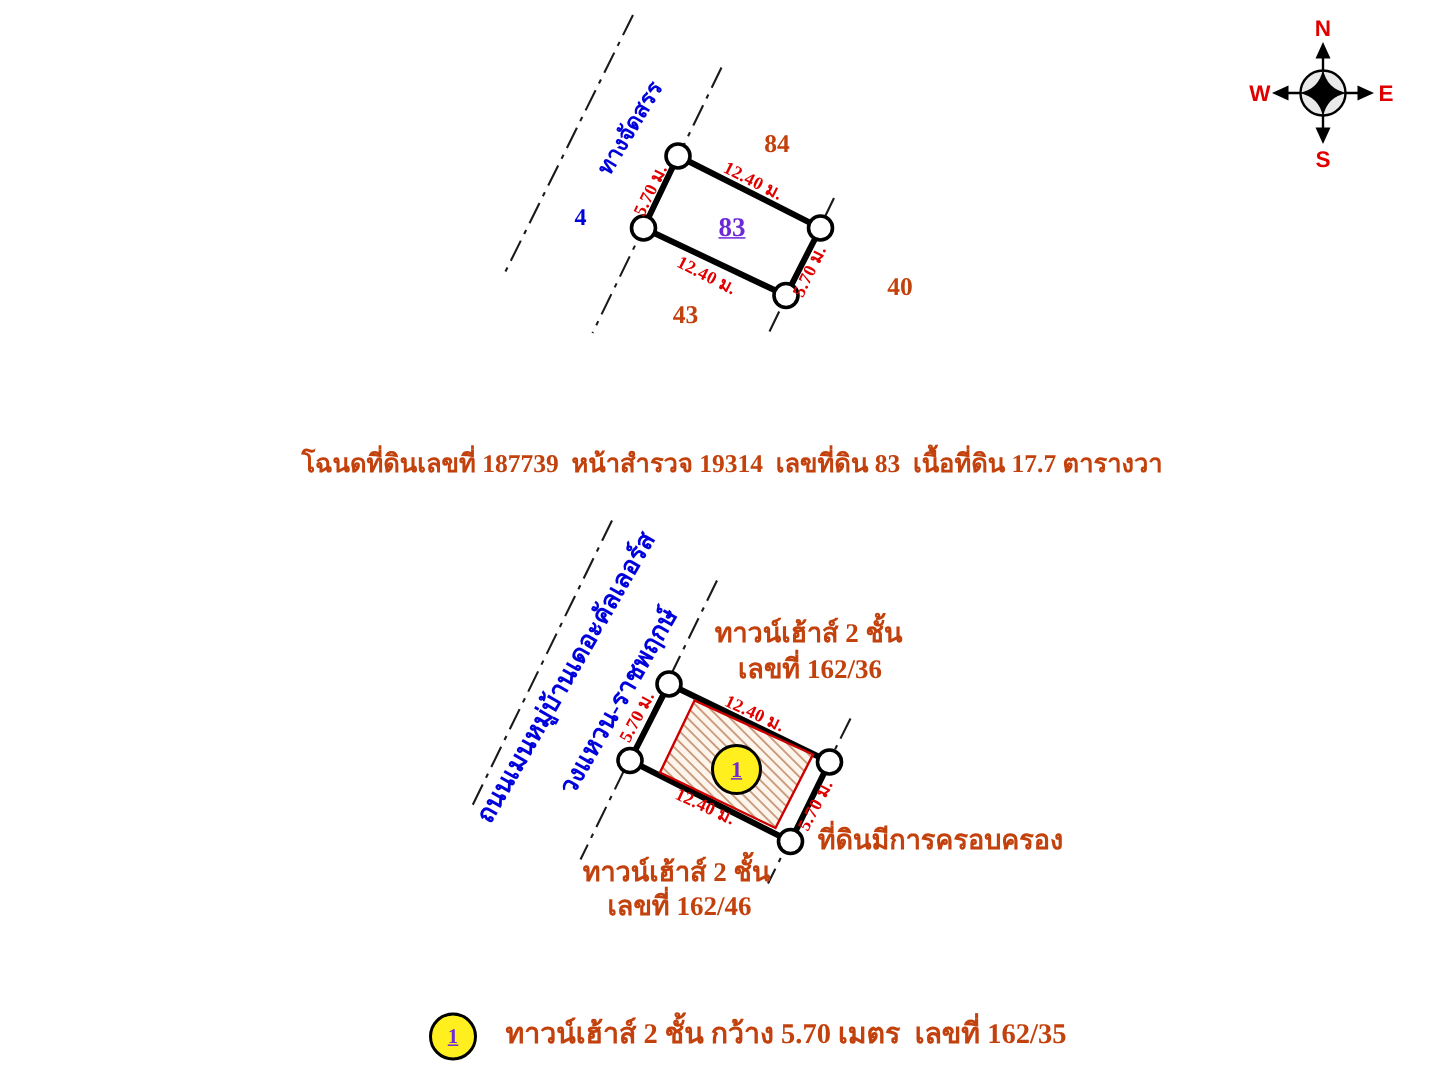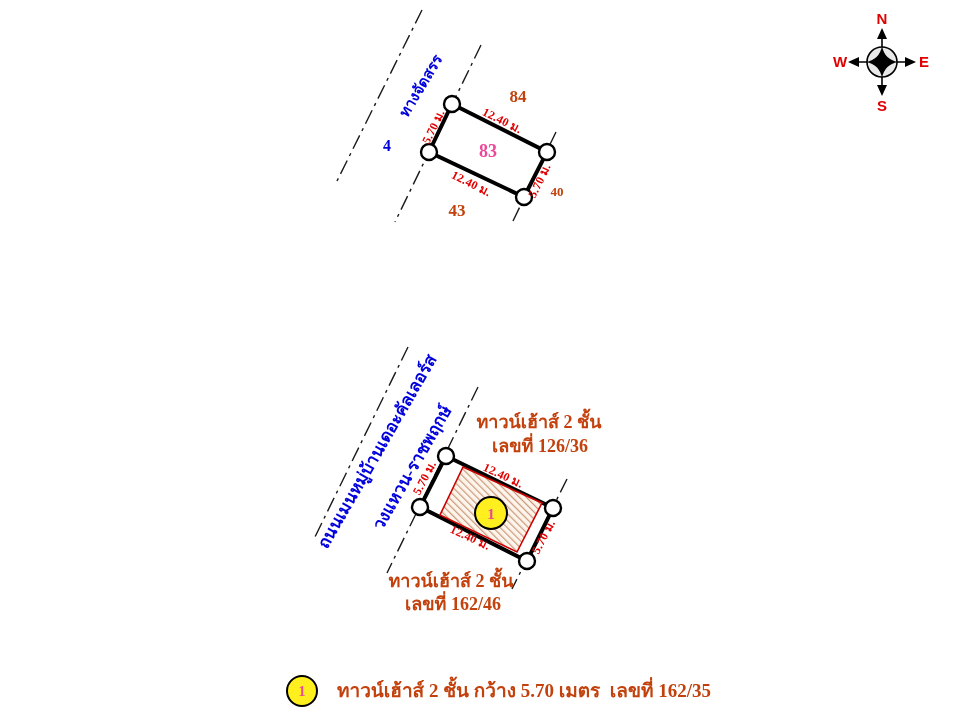--- a/index.html
+++ b/index.html
@@ -8,21 +8,21 @@
     font-family:"Liberation Serif","DejaVu Serif",serif;
   }
   svg{position:absolute;left:0;top:0;}
   .lbl{
     position:absolute;transform:translate(-50%,-50%);
     font-family:"Liberation Serif","DejaVu Serif",serif;
     font-weight:bold;white-space:pre;color:#c2410c;line-height:1.1;
   }
   .blue{color:#0000dd;}
   .red{color:#e00000;}
-  .maroon{color:#ec4899;}
+  .maroon{color:#6d28d9;text-decoration:underline;}
   .dim{font-size:12px;letter-spacing:0.2px;}
   .marker-num{font-size:15px;}
   .lbl-left{transform:translateY(-50%);}
   .compass-letter{
     font-family:"Liberation Sans","DejaVu Sans",sans-serif;
     font-weight:bold;font-size:15px;fill:#e00000;
   }
 </style>
 </head>
 <body>
@@ -84,34 +84,36 @@
     <text x="50" y="16" text-anchor="middle" class="compass-letter">N</text>
     <text x="50" y="103" text-anchor="middle" class="compass-letter">S</text>
     <text x="8" y="59" text-anchor="middle" class="compass-letter">W</text>
     <text x="92" y="59" text-anchor="middle" class="compass-letter">E</text>
   </svg>
 
   <div class="lbl blue" style="left:421px;top:86px;font-size:15px;transform:translate(-50%,-50%) rotate(-59deg);">ทางจัดสรร</div>
   <div class="lbl blue" style="left:387px;top:146px;font-size:16px;">4</div>
   <div class="lbl" style="left:518px;top:97px;font-size:17px;">84</div>
   <div class="lbl" style="left:457px;top:211px;font-size:17px;">43</div>
-  <div class="lbl" style="left:557px;top:192px;font-size:13px;">40</div>
+  <div class="lbl" style="left:600px;top:192px;font-size:17px;">40</div>
   <div class="lbl maroon" style="left:488px;top:152px;font-size:18px;">83</div>
   <div class="lbl red dim" style="left:502px;top:121px;transform:translate(-50%,-50%) rotate(27deg);">12.40 ม.</div>
   <div class="lbl red dim" style="left:471px;top:184px;transform:translate(-50%,-50%) rotate(27deg);">12.40 ม.</div>
   <div class="lbl red dim" style="left:434px;top:127px;transform:translate(-50%,-50%) rotate(-64deg);">5.70 ม.</div>
   <div class="lbl red dim" style="left:540px;top:181px;transform:translate(-50%,-50%) rotate(-64deg);">5.70 ม.</div>
 
+  <div class="lbl" style="left:488px;top:310px;font-size:17px;">โฉนดที่ดินเลขที่ 187739  หน้าสำรวจ 19314  เลขที่ดิน 83  เนื้อที่ดิน 17.7 ตารางวา</div>
 
   <div class="lbl blue" style="left:378px;top:452px;font-size:17px;transform:translate(-50%,-50%) rotate(-60deg);">ถนนเมนหมู่บ้านเดอะคัลเลอร์ส</div>
   <div class="lbl blue" style="left:413px;top:468px;font-size:17px;transform:translate(-50%,-50%) rotate(-60deg);">วงแหวน-ราชพฤกษ์</div>
   <div class="lbl" style="left:539px;top:423px;font-size:18px;">ทาวน์เฮ้าส์ 2 ชั้น</div>
-  <div class="lbl" style="left:540px;top:447px;font-size:18px;">เลขที่ 126/36</div>
+  <div class="lbl" style="left:540px;top:447px;font-size:18px;">เลขที่ 162/36</div>
   <div class="lbl" style="left:451px;top:582px;font-size:18px;">ทาวน์เฮ้าส์ 2 ชั้น</div>
   <div class="lbl" style="left:453px;top:605px;font-size:18px;">เลขที่ 162/46</div>
+  <div class="lbl" style="left:627px;top:561px;font-size:18px;">ที่ดินมีการครอบครอง</div>
   <div class="lbl red dim" style="left:503px;top:476px;transform:translate(-50%,-50%) rotate(25deg);">12.40 ม.</div>
   <div class="lbl red dim" style="left:470px;top:538px;transform:translate(-50%,-50%) rotate(25deg);">12.40 ม.</div>
   <div class="lbl red dim" style="left:425px;top:478px;transform:translate(-50%,-50%) rotate(-62deg);">5.70 ม.</div>
   <div class="lbl red dim" style="left:544px;top:537px;transform:translate(-50%,-50%) rotate(-62deg);">5.70 ม.</div>
   <div class="lbl maroon marker-num" style="left:491px;top:514px;">1</div>
 
   <div class="lbl maroon" style="left:302px;top:692px;font-size:14px;">1</div>
   <div class="lbl lbl-left" style="left:337px;top:691px;font-size:19px;">ทาวน์เฮ้าส์ 2 ชั้น กว้าง 5.70 เมตร  เลขที่ 162/35</div>
 
 </div>

